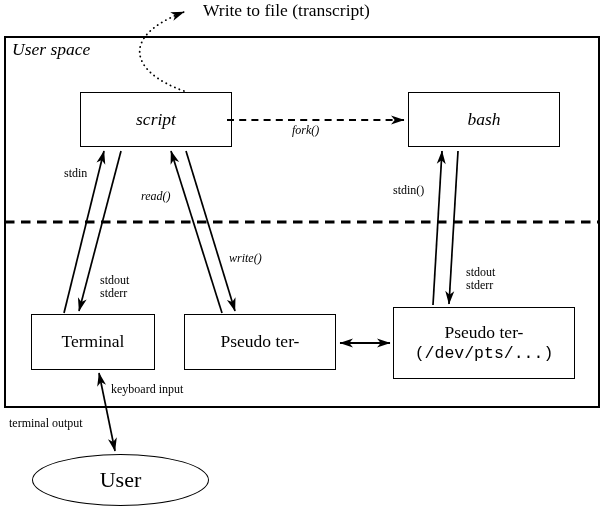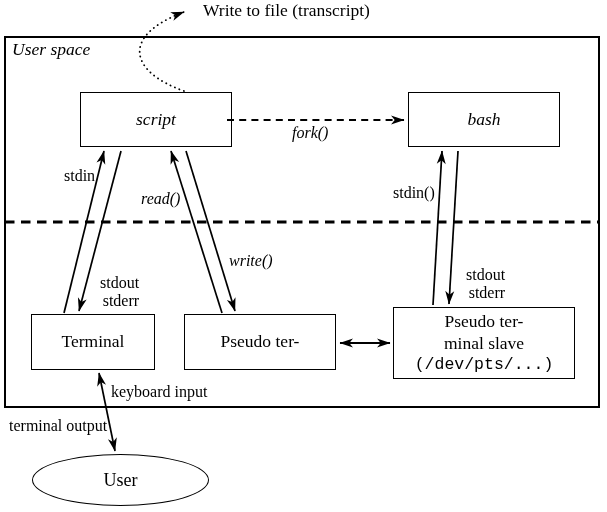--- a/index.html
+++ b/index.html
@@ -4,43 +4,43 @@
 <style>
   html,body{margin:0;padding:0;background:#fff;}
   .canvas{
     position:relative;
     width:607px;height:512px;
     background:#fff;
     font-family:"Liberation Serif","DejaVu Serif",serif;
     color:#000;
     overflow:hidden;
   }
-  .label{position:absolute;white-space:nowrap;line-height:1.12;text-align:right;}
+  .label{position:absolute;white-space:nowrap;line-height:1.12;}
   .it{font-style:italic;}
   .sz-lg{font-size:17.5px;}
-  .sz-md{font-size:16px;}
+  .sz-md{font-size:12px;}
   .outer-rect{
     position:absolute;left:4px;top:36px;width:592px;height:368px;
     border:2.6px solid #000;background:transparent;
   }
   .node{
     position:absolute;border:1.8px solid #000;background:#fff;
     display:flex;flex-direction:column;align-items:center;justify-content:center;
     text-align:center;font-size:17.5px;line-height:1.25;
   }
   .node-script{left:80px;top:92px;width:150px;height:53px;}
   .node-bash{left:408px;top:92px;width:150px;height:53px;}
   .node-terminal{left:31px;top:314px;width:122px;height:54px;}
   .node-master{left:184px;top:314px;width:150px;height:54px;}
   .node-slave{left:393px;top:307px;width:180px;height:70px;}
   .mono{font-family:Liberation Mono, monospace;font-size:16.5px;}
   .node-user{
     position:absolute;left:32px;top:454px;width:175px;height:50px;
     border:1.8px solid #000;border-radius:50%;background:#fff;
-    display:flex;align-items:center;justify-content:center;font-size:18px;
+    display:flex;align-items:center;justify-content:center;font-size:22px;
   }
   svg.wires{position:absolute;left:0;top:0;pointer-events:none;}
 </style>
 </head>
 <body>
 
 <div class="canvas">
 
   <div class="outer-rect"></div>
 
@@ -55,21 +55,20 @@
   <div class="node node-terminal">
     <span>Terminal</span>
   </div>
 
   <div class="node node-master">
     <span>Pseudo ter-</span>
   </div>
 
   <div class="node node-slave">
     <span>Pseudo ter-</span>
-    <span>minal slave</span>
     <span class="mono">(/dev/pts/...)</span>
   </div>
 
   <div class="node-user">
     <span>User</span>
   </div>
 
   <svg class="wires" width="607" height="512" viewBox="0 0 607 512">
     <defs>
       <marker id="ah" markerUnits="userSpaceOnUse" markerWidth="15" markerHeight="11" refX="13.5" refY="5" orient="auto-start-reverse">

